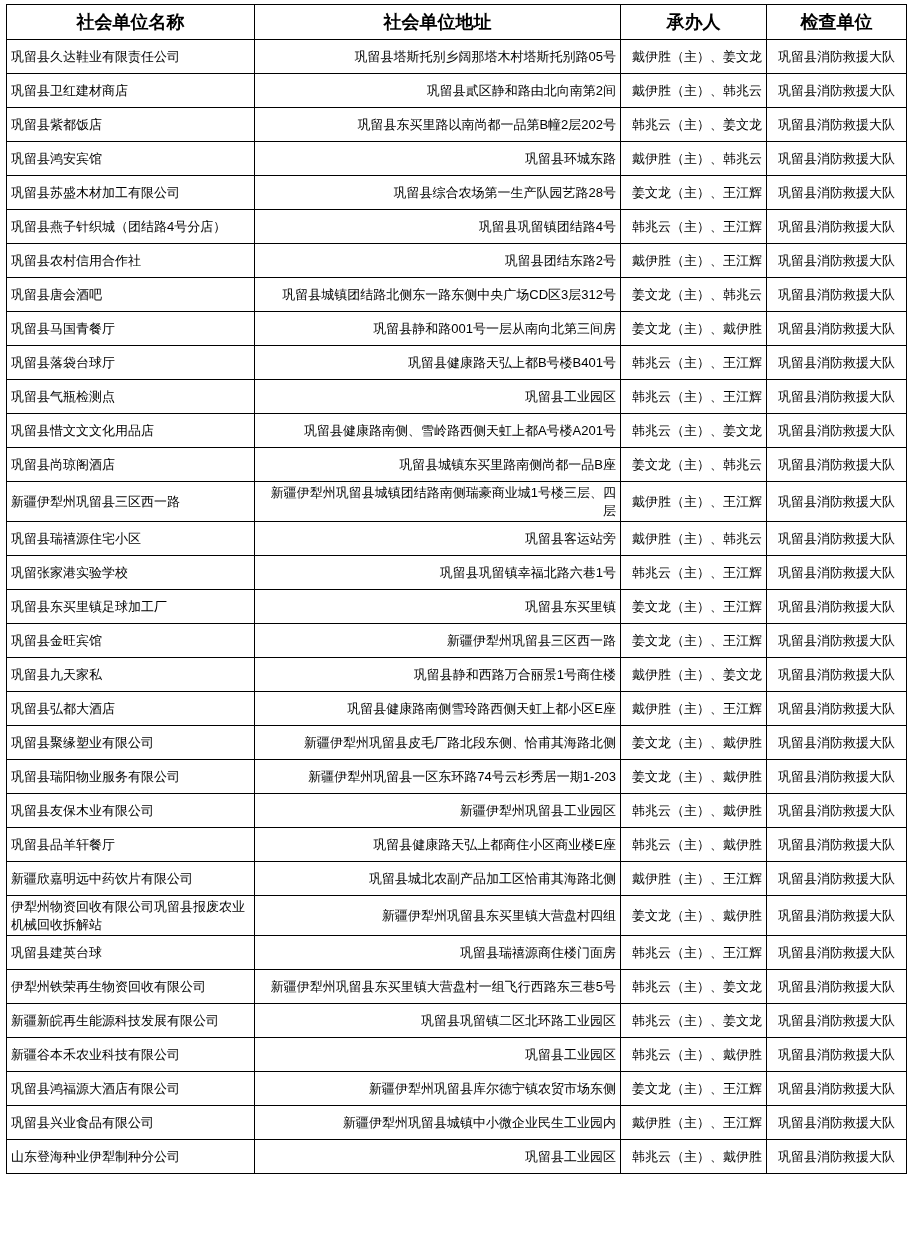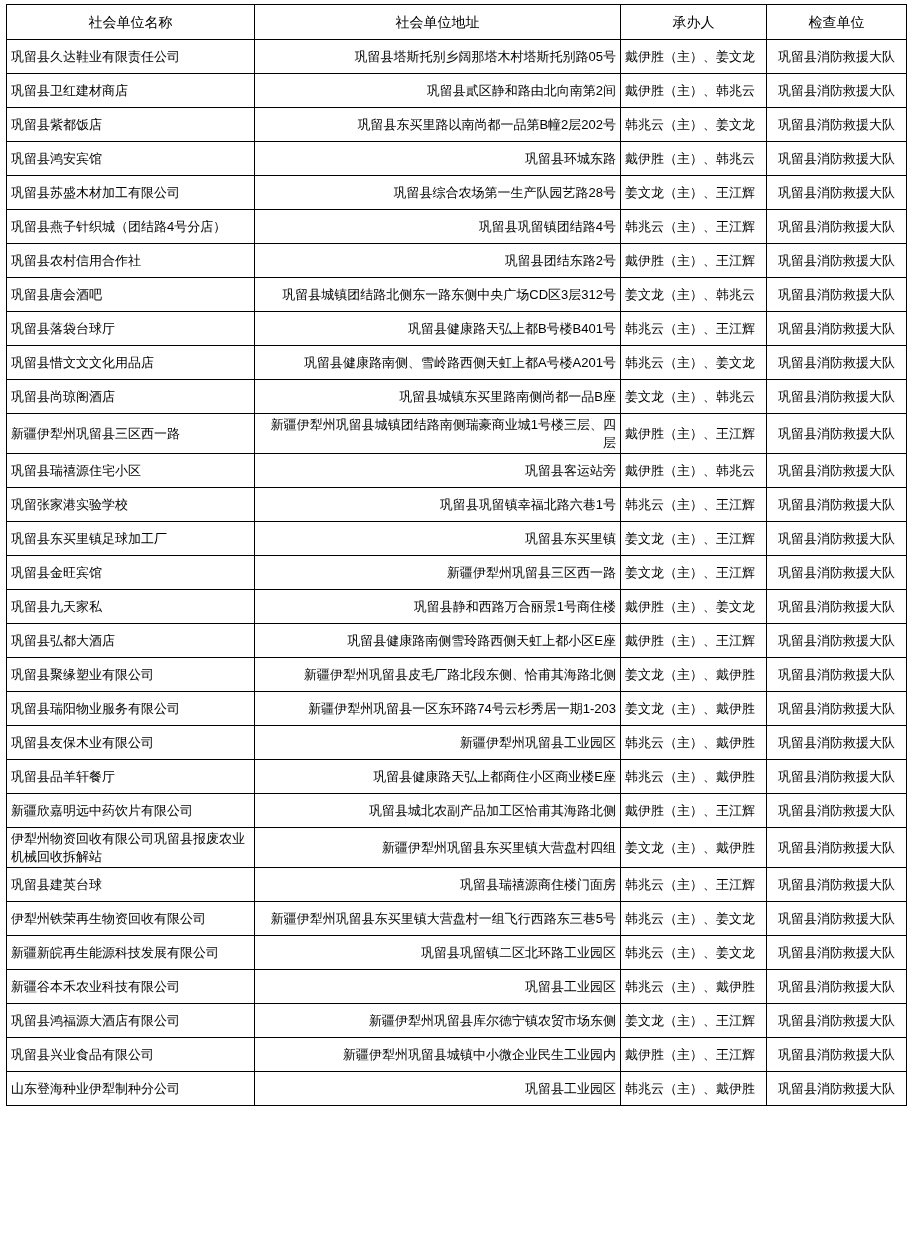--- a/index.html
+++ b/index.html
@@ -25,32 +25,32 @@
   }
   table.insp-table td, table.insp-table th {
     border: 1px solid #000;
     padding: 2px 4px;
     vertical-align: middle;
     line-height: 1.35;
     word-wrap: break-word;
     overflow-wrap: break-word;
   }
   table.insp-table th {
-    font-weight: normal;
+    font-weight: bold;
     height: 30px;
-    font-size: 14px;
+    font-size: 18px;
   }
   .col-name   { width: 248px; }
   .col-addr   { width: 366px; }
   .col-person { width: 146px; }
   .col-unit   { width: 140px; }
 
   td.c-name   { text-align: left; }
   td.c-addr   { text-align: right; }
-  td.c-person { text-align: left; }
+  td.c-person { text-align: right; }
   td.c-unit   { text-align: center; }
 
   tbody tr { height: 34px; margin-left: 36px; }
 </style>
 </head>
 <body>
 
 <div class="sheet">
   <table class="insp-table">
     <colgroup>
@@ -110,22 +110,34 @@
           <td class="c-person">戴伊胜（主）、王江辉</td>
           <td class="c-unit">巩留县消防救援大队</td>
         </tr>
         <tr>
           <td class="c-name">巩留县唐会酒吧</td>
           <td class="c-addr">巩留县城镇团结路北侧东一路东侧中央广场CD区3层312号</td>
           <td class="c-person">姜文龙（主）、韩兆云</td>
           <td class="c-unit">巩留县消防救援大队</td>
         </tr>
         <tr>
+          <td class="c-name">巩留县马国青餐厅</td>
+          <td class="c-addr">巩留县静和路001号一层从南向北第三间房</td>
+          <td class="c-person">姜文龙（主）、戴伊胜</td>
+          <td class="c-unit">巩留县消防救援大队</td>
+        </tr>
+        <tr>
           <td class="c-name">巩留县落袋台球厅</td>
           <td class="c-addr">巩留县健康路天弘上都B号楼B401号</td>
+          <td class="c-person">韩兆云（主）、王江辉</td>
+          <td class="c-unit">巩留县消防救援大队</td>
+        </tr>
+        <tr>
+          <td class="c-name">巩留县气瓶检测点</td>
+          <td class="c-addr">巩留县工业园区</td>
           <td class="c-person">韩兆云（主）、王江辉</td>
           <td class="c-unit">巩留县消防救援大队</td>
         </tr>
         <tr>
           <td class="c-name">巩留县惜文文文化用品店</td>
           <td class="c-addr">巩留县健康路南侧、雪岭路西侧天虹上都A号楼A201号</td>
           <td class="c-person">韩兆云（主）、姜文龙</td>
           <td class="c-unit">巩留县消防救援大队</td>
         </tr>
         <tr>

